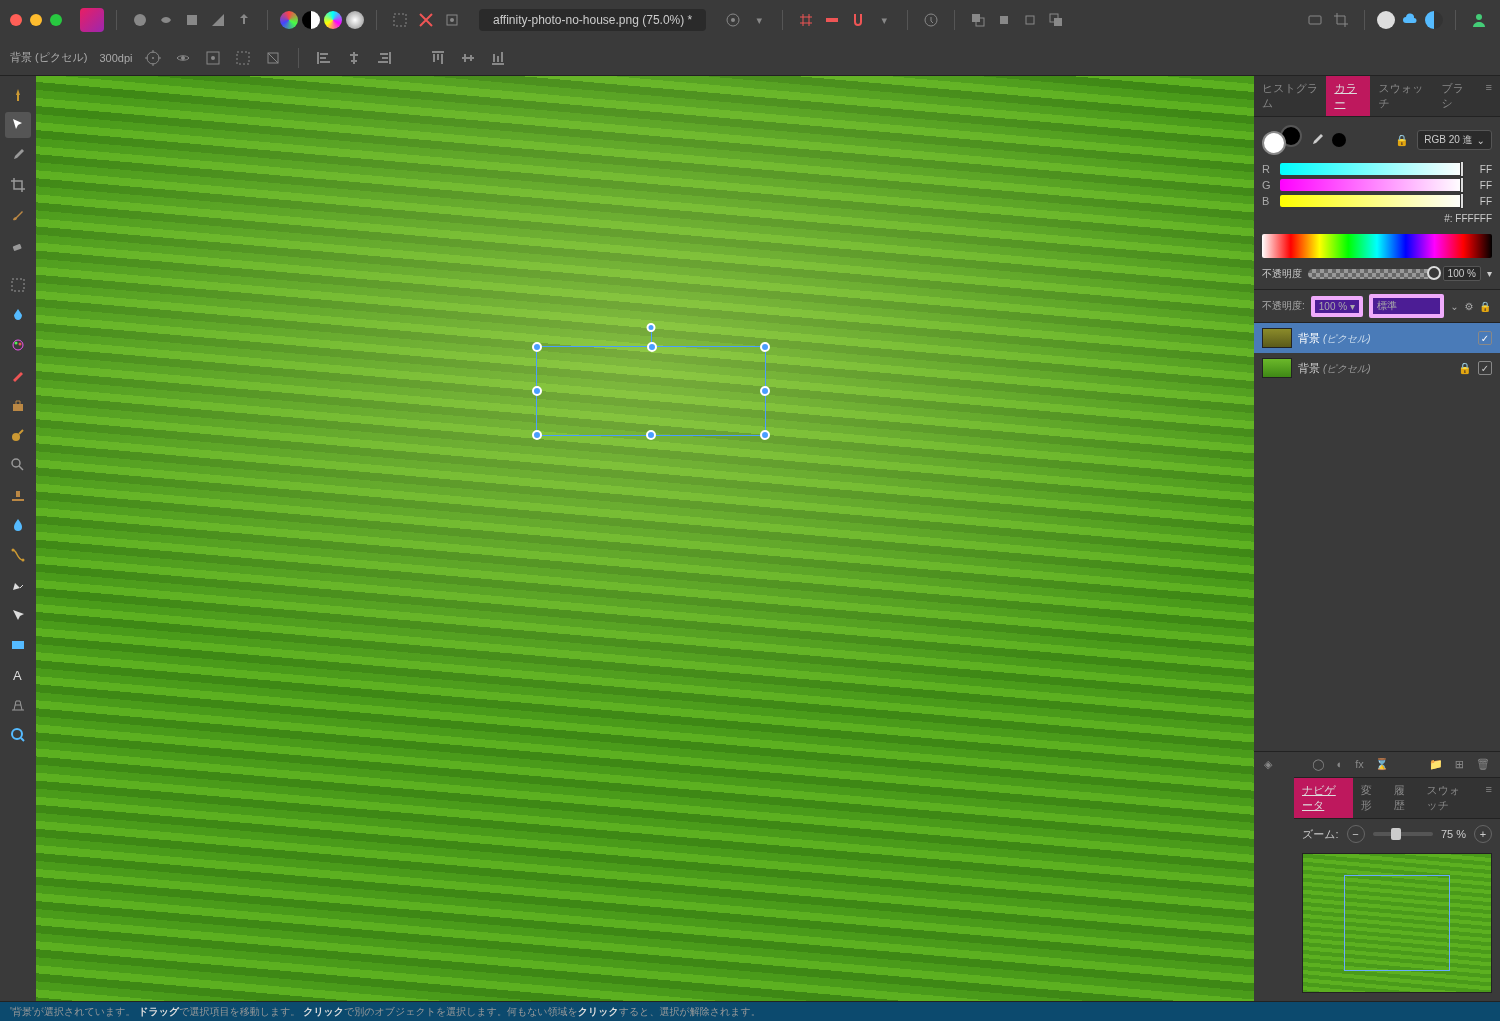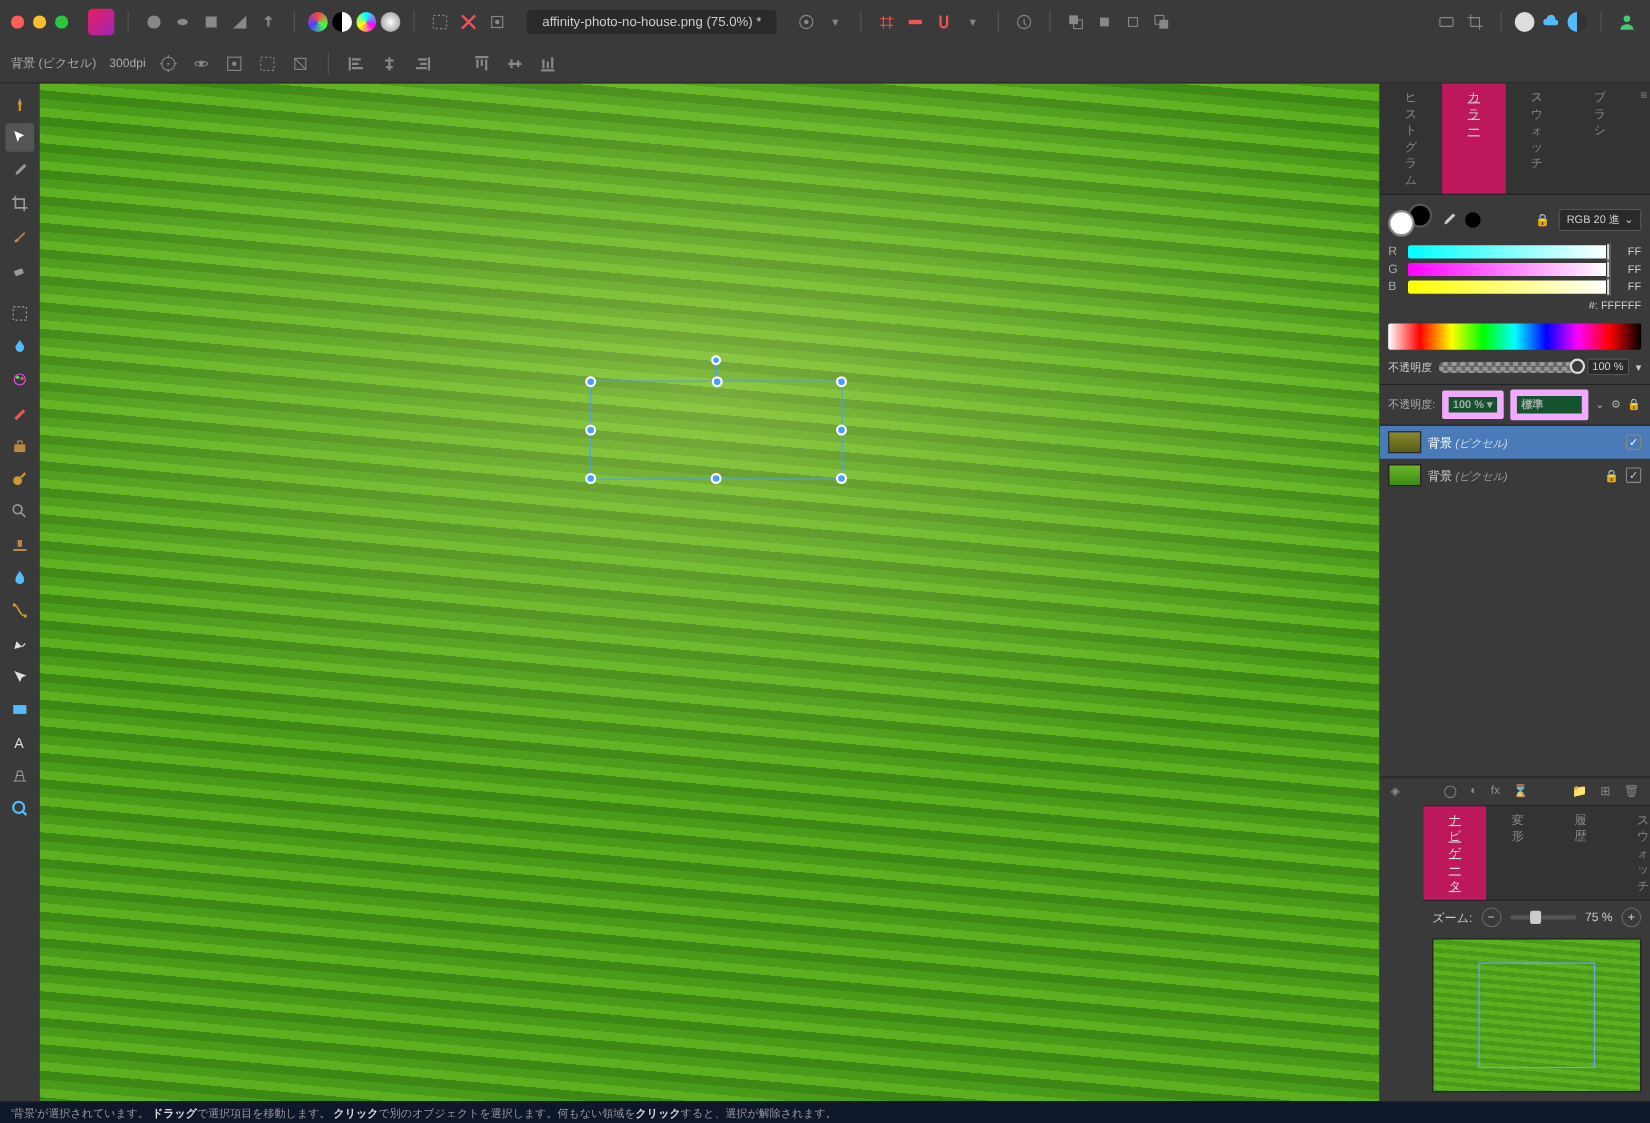--- a/index.html
+++ b/index.html
@@ -32,21 +32,21 @@
   repeating-linear-gradient(185deg, #4a9b1a 0 8px, #5cb020 8px 16px, #3e8815 16px 24px),
   linear-gradient(180deg,#6bb82a 0%, #4a9b1a 40%, #3e8815 100%);
   position:relative; }
 .selection-box { position:absolute; border:1px solid #4a9eff; left:500px; top:270px; width:230px; height:90px; }
 .sel-handle { position:absolute; width:10px; height:10px; background:#4a9eff; border:2px solid #fff; border-radius:50%; }
 .rot-handle { position:absolute; width:9px; height:9px; background:#4a9eff; border:2px solid #fff; border-radius:50%; left:50%; top:-24px; transform:translateX(-50%); }
 .rot-line { position:absolute; width:1px; height:20px; background:#4a9eff; left:50%; top:-20px; }
 
 .panels { width:246px; background:#3a3a3a; display:flex; flex-direction:column; font-size:11px; }
 .panel-tabs { display:flex; background:#333; border-bottom:1px solid #222; }
-.panel-tab { padding:5px 23px; color:#888; cursor:pointer; font-size:11px; }
+.panel-tab { padding:5px 8px; color:#888; cursor:pointer; font-size:11px; }
 .panel-tab.active { color:#ddd; background:#be185d;text-decoration:underline; }
 .panel-menu { margin-left:auto; padding:5px 8px; color:#888; }
 
 
 .color-panel { padding:8px; border-bottom:1px solid #222; }
 .color-wells { display:flex; gap:4px; align-items:center; margin-bottom:8px; }
 .well-pair { position:relative; width:40px; height:30px; }
 .well-back { position:absolute; width:22px; height:22px; border-radius:50%; background:#000; border:2px solid #555; right:0; top:0; }
 .well-front { position:absolute; width:24px; height:24px; border-radius:50%; background:#fff; border:2px solid #888; left:0; bottom:0; }
 .color-mode { margin-left:auto; background:#2a2a2a; border:1px solid #555; padding:2px 6px; color:#ccc; font-size:10px; border-radius:3px; display:flex; align-items:center; gap:4px; }
@@ -62,21 +62,21 @@
 .hex-row { text-align:right; padding:2px 0 6px; font-size:10px; color:#ccc; }
 .spectrum { height:24px; background:linear-gradient(90deg,#fff,#f00,#ff0,#0f0,#0ff,#00f,#f0f,#f00,#000); border-radius:2px; margin-top:4px; }
 .opacity-row { display:flex; align-items:center; gap:6px; margin-top:8px; font-size:10px; }
 .opacity-track { flex:1; height:10px; background:repeating-conic-gradient(#999 0 25%,#666 0 50%) 0 0/8px 8px; border-radius:5px; position:relative; }
 .opacity-thumb { position:absolute; right:-4px; top:-3px; width:14px; height:14px; border:2px solid #ddd; border-radius:50%; background:#3a3a3a;}
 .opacity-val { background:#2a2a2a; border:1px solid #555; padding:1px 4px; border-radius:2px;}
 
 
 .layers-panel { flex:1; display:flex; flex-direction:column;justify-content:center; }
 .layer-opts { display:flex; align-items:center; gap:6px; padding:4px 8px; font-size:10px; color:#aaa; border-bottom:1px solid #222;}
-.layer-opts .dd { background:#14532d; border:6px solid #f0abfc; padding:1px 4px; border-radius:2px;font-weight:bold; }
+.layer-opts .dd { background:#4c1d95; border:4px solid #f0abfc; padding:1px 4px; border-radius:2px; }
 .layer-list { flex:1; overflow:auto; }
 .layer-item { display:flex; align-items:center; gap:6px; padding:5px 8px; cursor:pointer; }
 .layer-item.sel { background:#4a7bb8; color:#fff; }
 .layer-thumb { width:30px; height:20px; background:linear-gradient(180deg,#8b8b2a,#5a5a1a); border:1px solid #222;}
 .layer-thumb.big { background:linear-gradient(180deg,#6bb82a,#3e8815);}
 .layer-name { flex:1; font-size:11px; }
 .layer-type { color:#999; font-size:10px;font-style:italic;}
 .layer-item.sel .layer-type{color:#cde}
 .layer-check { width:14px; height:14px; border:1px solid #888; border-radius:2px; display:flex; align-items:center; justify-content:center; font-size:10px;}
 .layer-icons { display:flex; justify-content:space-between; padding:4px 8px; color:#888; border-top:1px solid #222;}
@@ -87,21 +87,21 @@
 .zoom-row { display:flex; align-items:center; gap:8px; padding:6px 8px; font-size:11px; }
 .zoom-slider { flex:1; height:4px; background:#555; position:relative; border-radius:2px;}
 .zoom-thumb { position:absolute; left:30%; top:-4px; width:10px; height:12px; background:#ccc; border-radius:2px;}
 .zoom-btn { width:18px; height:18px; border:1px solid #666; border-radius:50%; display:flex; align-items:center; justify-content:center; cursor:pointer; }
 .nav-preview { margin:4px 8px 8px; height:140px; background:
   repeating-linear-gradient(185deg,#4a9b1a 0 4px,#5cb020 4px 8px);
   position:relative; border:1px solid #222;}
 .nav-viewport { position:absolute; border:1px solid #6af; left:22%; top:15%; width:56%; height:70%; }
 
 
-.statusbar { height:20px; background:#0f172a; border-top:1px solid #222; display:flex; align-items:center; padding:0 10px; font-size:10px; color:#999; }
+.statusbar { height:20px; background:#0c4a6e; border-top:1px solid #222; display:flex; align-items:center; padding:0 10px; font-size:10px; color:#999; }
 .statusbar b { color:#ddd; font-weight:600;}
 
 svg{width:16px;height:16px;fill:currentColor}
 .persona-dot{width:18px;height:18px;border-radius:50%}
 </style>
 </head>
 <body>
 
 <div class="titlebar">
   <div class="traffic">

